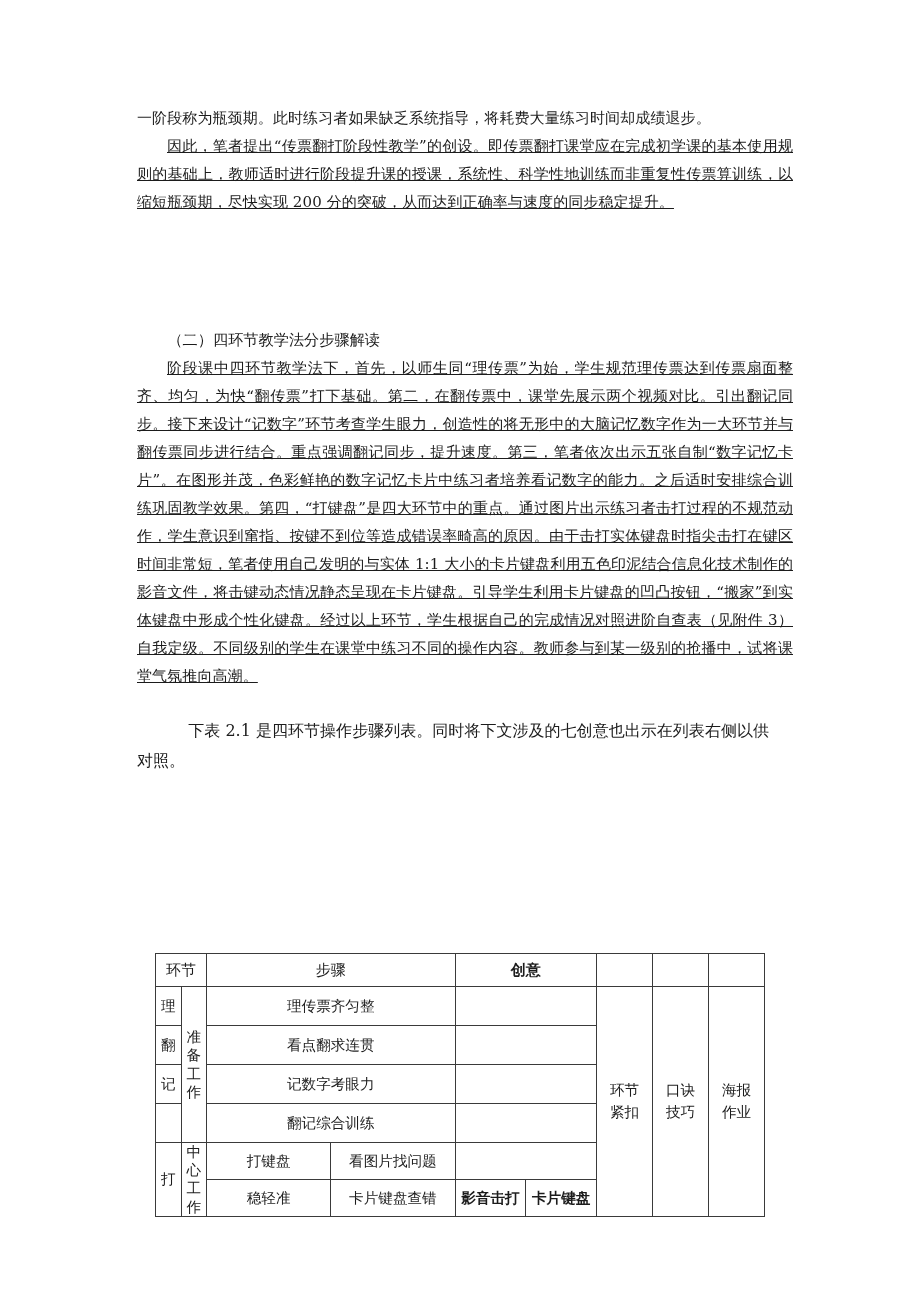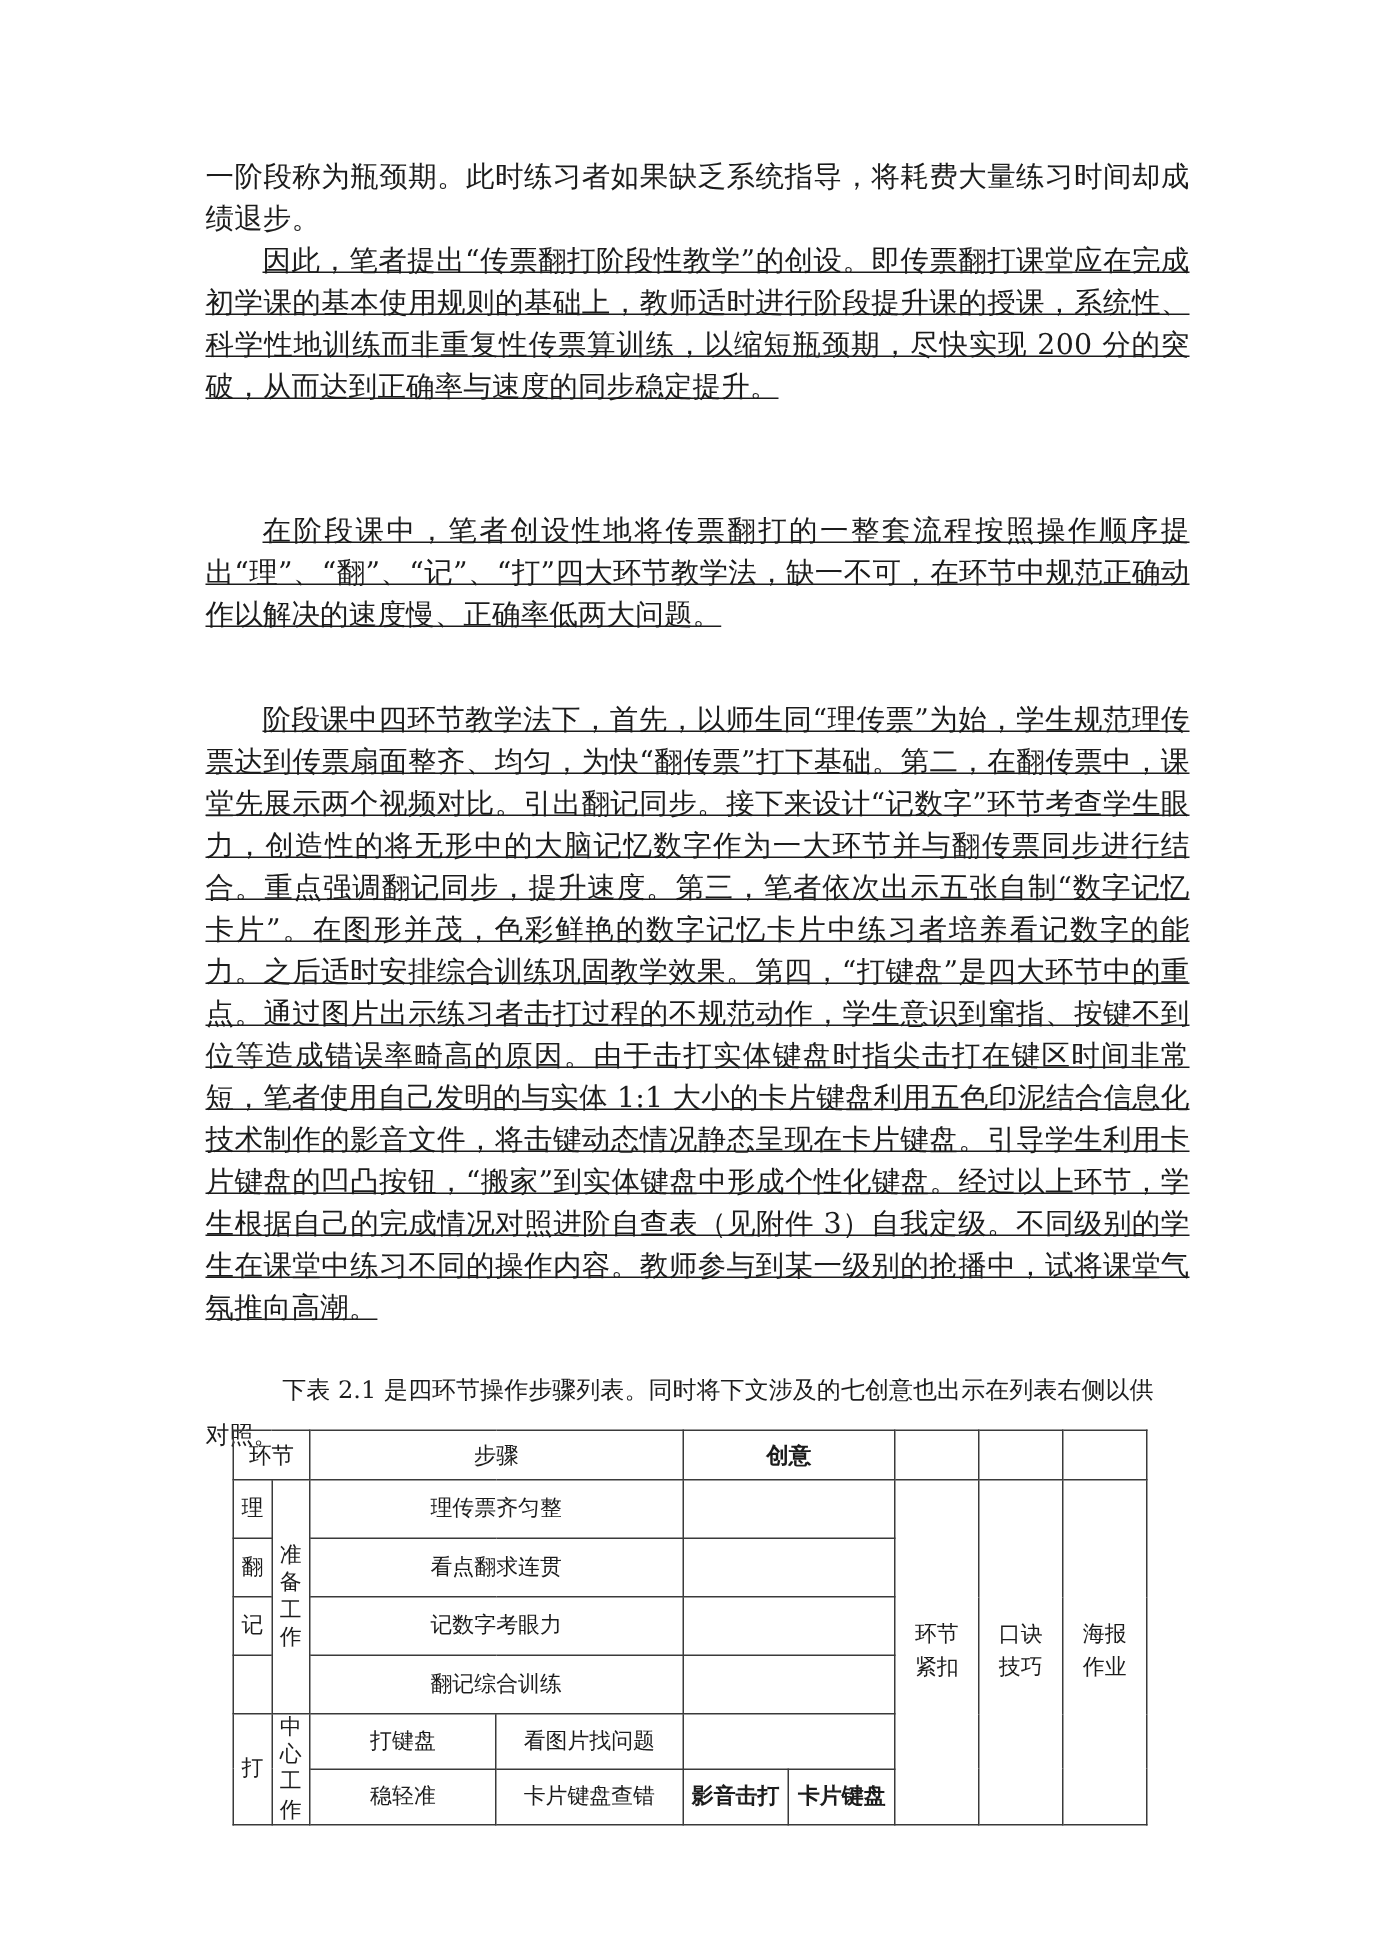--- a/index.html
+++ b/index.html
@@ -23,21 +23,21 @@
   .content {
     position: absolute;
     left: 137px;
     top: 104px;
     width: 656px;
   }
 
   
   p.para {
     margin: 0;
-    font-size: 19px;
+    font-size: 15px;
     line-height: 28px;
     text-align: justify;
     text-justify: inter-ideograph;
     letter-spacing: 0.1px;
     color: #1c1c1c;
   }
   p.indent2 { text-indent: 2em; text-decoration: underline; }
   p.noindent { text-indent: 0; }
 
   
@@ -125,24 +125,24 @@
     <p class="para noindent">一阶段称为瓶颈期。此时练习者如果缺乏系统指导，将耗费大量练习时间却成绩退步。</p>
 
     <p class="para indent2">因此，笔者提出“传票翻打阶段性教学”的创设。即传票翻打课堂应在完成初学课的基本使用规则的基础上，教师适时进行阶段提升课的授课，系统性、科学性地训练而非重复性传票算训练，以缩短瓶颈期，尽快实现 200 分的突破，从而达到正确率与速度的同步稳定提升。</p>
 
     <div class="gap-lg"></div>
 
 
     <div class="gap-lg"></div>
 
 
-    <p class="para indent2">在阶段课中，笔者创设性地将传票翻打的一整套流程按照操作顺序提出“理”、“翻”、“记”、“打”四大环节教学法，缺一不可，在环节中规范正确动作以解决的速度慢、正确率低两大问题。</p>
 
     <div class="gap-xl"></div>
 
+    <p class="sub-heading">（二）四环节教学法分步骤解读</p>
 
     <p class="para indent2">阶段课中四环节教学法下，首先，以师生同“理传票”为始，学生规范理传票达到传票扇面整齐、均匀，为快“翻传票”打下基础。第二，在翻传票中，课堂先展示两个视频对比。引出翻记同步。接下来设计“记数字”环节考查学生眼力，创造性的将无形中的大脑记忆数字作为一大环节并与翻传票同步进行结合。重点强调翻记同步，提升速度。第三，笔者依次出示五张自制“数字记忆卡片”。在图形并茂，色彩鲜艳的数字记忆卡片中练习者培养看记数字的能力。之后适时安排综合训练巩固教学效果。第四，“打键盘”是四大环节中的重点。通过图片出示练习者击打过程的不规范动作，学生意识到窜指、按键不到位等造成错误率畸高的原因。由于击打实体键盘时指尖击打在键区时间非常短，笔者使用自己发明的与实体 1:1 大小的卡片键盘利用五色印泥结合信息化技术制作的影音文件，将击键动态情况静态呈现在卡片键盘。引导学生利用卡片键盘的凹凸按钮，“搬家”到实体键盘中形成个性化键盘。经过以上环节，学生根据自己的完成情况对照进阶自查表（见附件 3）自我定级。不同级别的学生在课堂中练习不同的操作内容。教师参与到某一级别的抢播中，试将课堂气氛推向高潮。</p>
 
     <div class="gap-md"></div>
 
     <div class="caption-wrap">
       <p class="caption">下表 2.1 是四环节操作步骤列表。同时将下文涉及的七创意也出示在列表右侧以供对照。</p>
     </div>
 
   </div>

